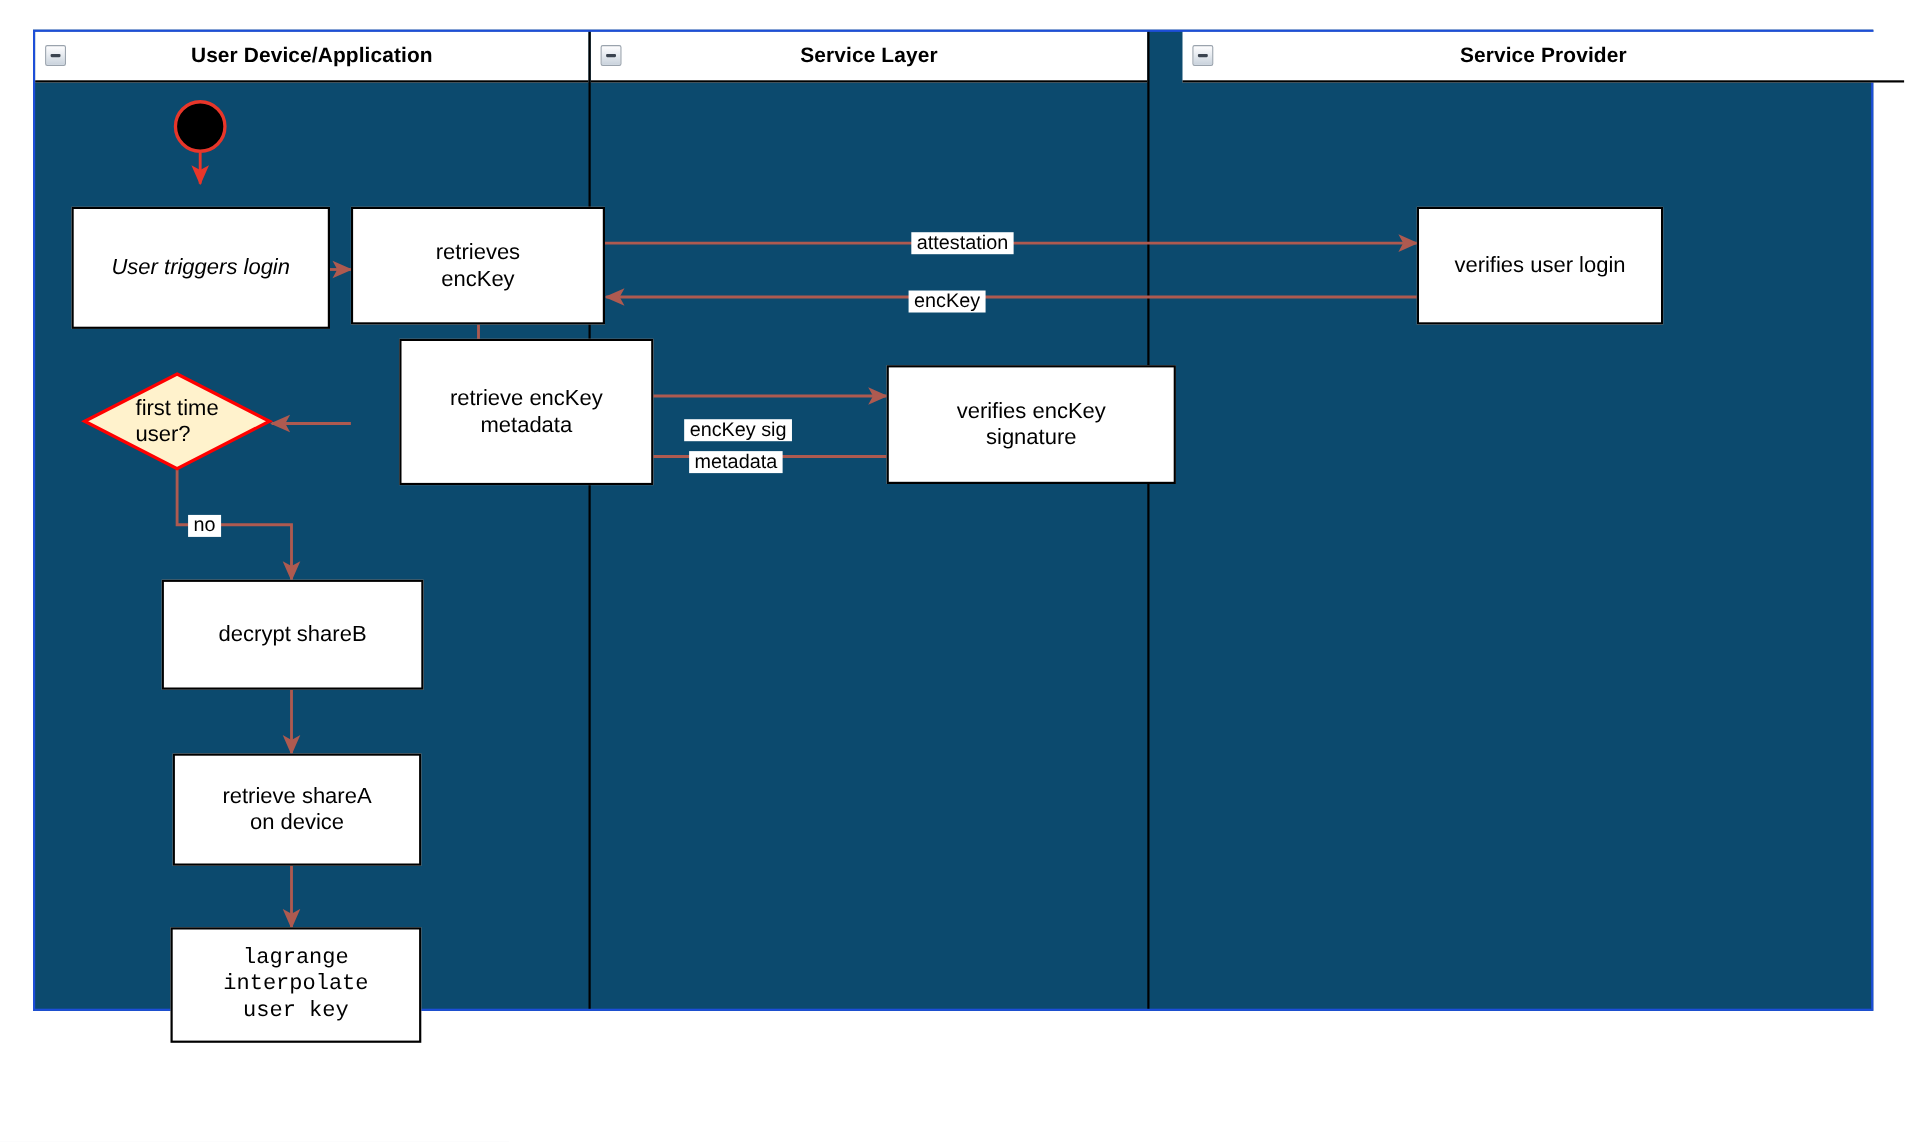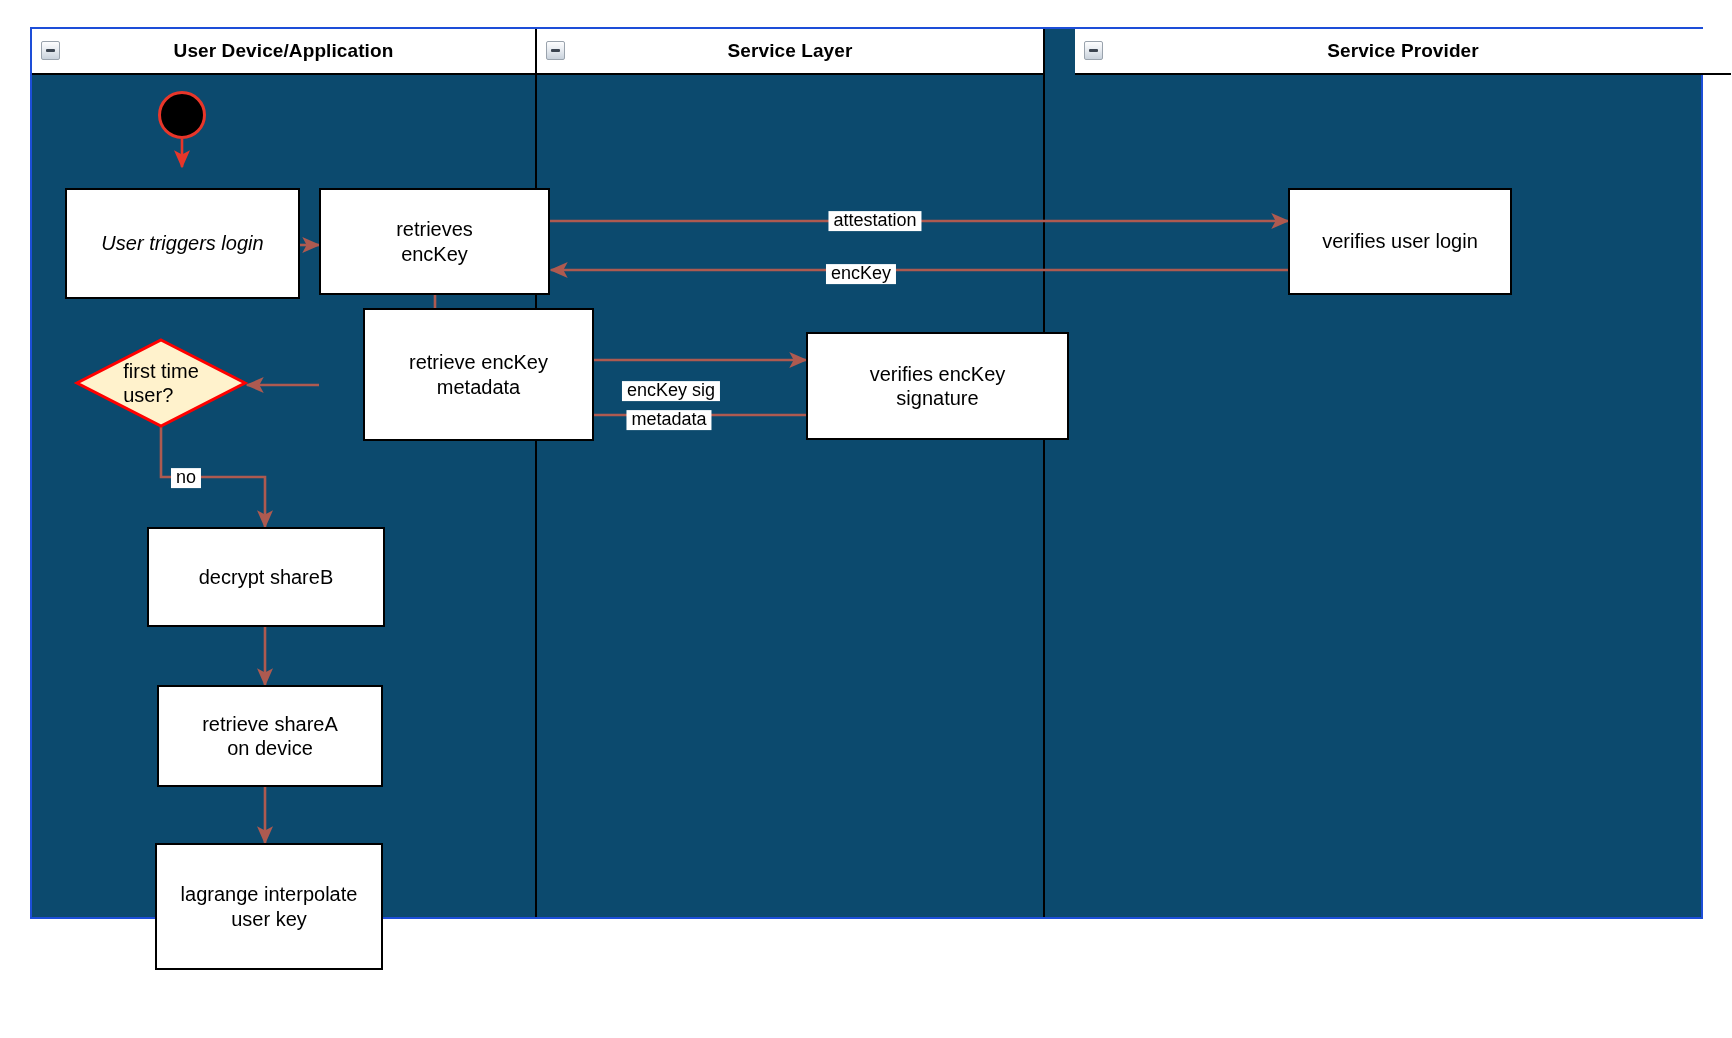--- a/index.html
+++ b/index.html
@@ -242,21 +242,21 @@
     </svg>
     <div class="dtext">first time
 user?</div>
   </div>
 
   <div class="node" style="left:147px; top:527px; width:238px; height:100px;">decrypt shareB</div>
 
   <div class="node" style="left:157px; top:685px; width:226px; height:102px;">retrieve shareA
 on device</div>
 
-  <div class="node" style="left:155px; top:843px; width:228px; height:127px;">lagrange interpolate
+  <div class="node" style="left:155px; top:843px; width:228px; height:105px;font-family:Liberation Mono, monospace;">lagrange interpolate
 user key</div>
 
   <div class="node" style="left:806px; top:332px; width:263px; height:108px;">verifies encKey
 signature</div>
 
   <div class="node" style="left:1288px; top:188px; width:224px; height:107px;">verifies user login</div>
 
 </div>
 
 </body></html>

